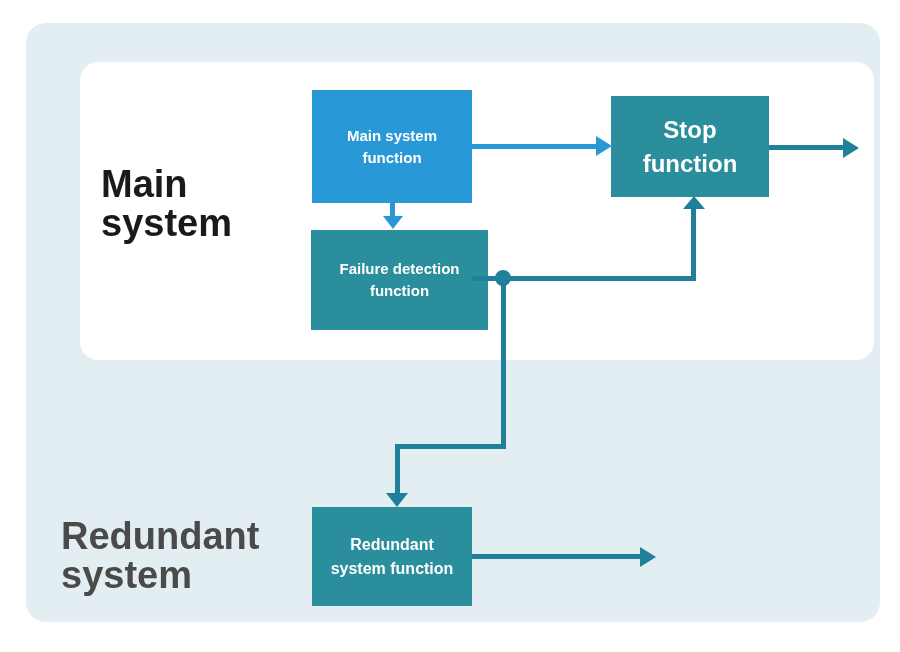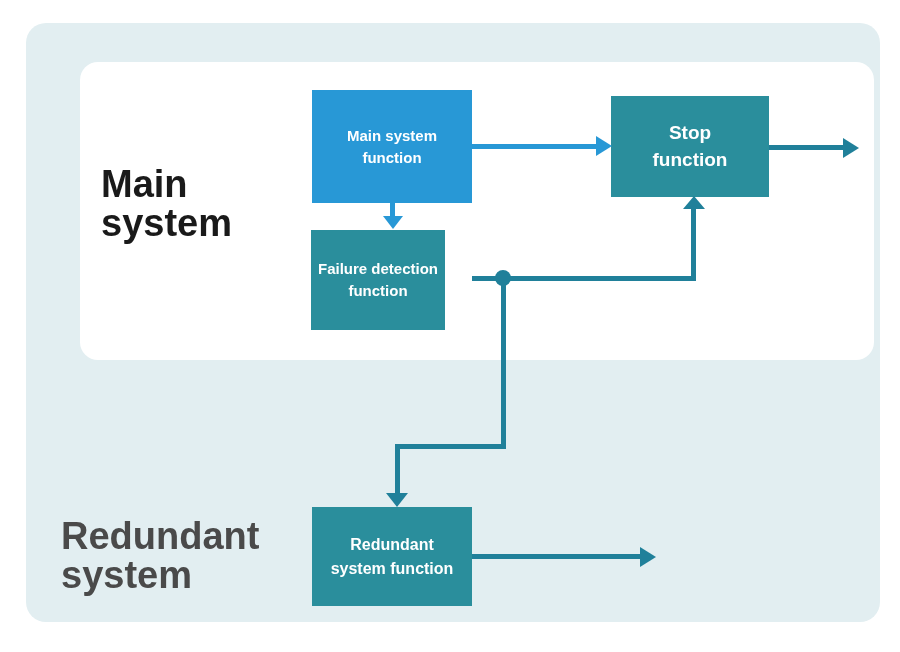--- a/index.html
+++ b/index.html
@@ -47,22 +47,22 @@
     align-items: center;
     justify-content: center;
     text-align: center;
     color: #ffffff;
     font-weight: 700;
     white-space: pre-line;
   }
   .node.blue { background: #2898d6; }
   .node.teal { background: #2a8e9c; }
   .node.main-fn   { left: 286px; top: 67px;  width: 160px; height: 113px; font-size: 15px; line-height: 1.45; }
-  .node.stop-fn   { left: 585px; top: 73px;  width: 158px; height: 101px; font-size: 19px; line-height: 1.4; }
-  .node.fail-fn   { left: 285px; top: 207px; width: 134px; height: 100px; font-size: 15px; line-height: 1.45; }
+  .node.stop-fn   { left: 585px; top: 73px;  width: 158px; height: 101px; font-size: 24px; line-height: 1.4; }
+  .node.fail-fn   { left: 285px; top: 207px; width: 177px; height: 100px; font-size: 15px; line-height: 1.45; }
   .node.redund-fn { left: 286px; top: 484px; width: 160px; height: 99px;  font-size: 16px; line-height: 1.45; }
 
   
   .seg { position: absolute; }
   .seg.blue { background: #2898d6; }
   .seg.teal { background: #20809a; }
   .head { position: absolute; width: 0; height: 0; }
   .head.right.blue { border-top: 10px solid transparent; border-bottom: 10px solid transparent; border-left: 16px solid #2898d6; }
   .head.right.teal { border-top: 10px solid transparent; border-bottom: 10px solid transparent; border-left: 16px solid #20809a; }
   .head.down.blue  { border-left: 10px solid transparent; border-right: 10px solid transparent; border-top: 13px solid #2898d6; }

